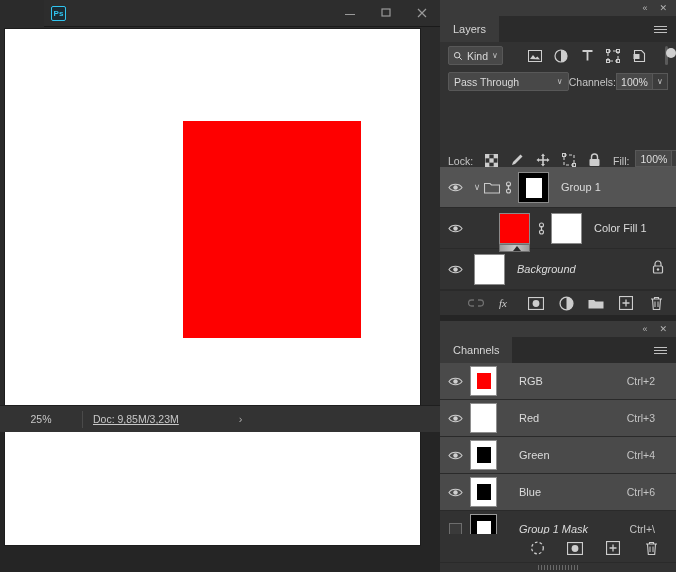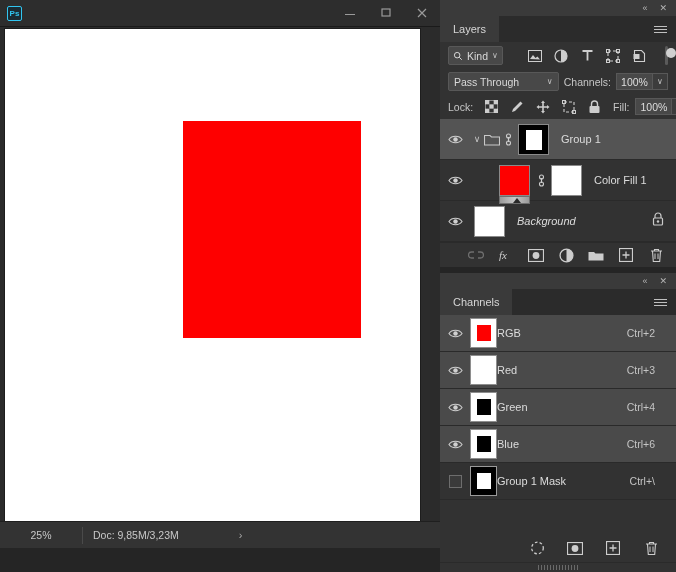--- a/index.html
+++ b/index.html
@@ -6,22 +6,23 @@
   html, body {
     width: 676px; height: 572px;
     background: #1e1e1e;
     font-family: "Liberation Sans", sans-serif;
     overflow: hidden;
   }
   #app { position: relative; width: 676px; height: 572px; background: #252525; }
 
   
   #doc-window {
-    position: absolute; left: 0; top: 0; width: 440px; height: 548px;
+    position: absolute; left: 0; top: 0; width: 440px; height: 432px;
     background: #2b2b2b;
+    padding-left: 44px;
   }
   #titlebar {
     height: 27px; background: #2d2d2d;
     display: flex; align-items: center; padding-left: 7px;
     border-bottom: 1px solid #1a1a1a;
   }
   .ps-logo {
     width: 15px; height: 15px; flex: 0 0 15px;
     border: 1px solid #31c5f0; border-radius: 2px;
     background: #1b2b33; color: #31c5f0;
@@ -55,21 +56,21 @@
   #doc-statusbar {
     position: absolute; left: 0; bottom: 0; width: 440px; height: 27px;
     background: #333333; border-top: 1px solid #1f1f1f;
     display: flex; align-items: center; color: #c8c8c8; font-size: 10.5px;
   }
   #zoom-level { width: 82px; text-align: center; }
   #doc-size-wrap {
     flex: 0 0 200px; height: 17px; display: flex; align-items: center;
     border-left: 1px solid #4a4a4a; padding-left: 10px; gap: 60px;
   }
-  #doc-size { white-space: nowrap; }
+  #doc-size { white-space: nowrap; text-decoration: underline; }
   #doc-size-arrow { color: #a8a8a8; font-size: 11px; }
 
   
   #panel-col {
     position: absolute; left: 440px; top: 0; width: 236px; height: 572px;
     background: #323232;
   }
   .panel-topbar {
     height: 16px; background: #3a3a3a;
     display: flex; align-items: center; justify-content: flex-end; gap: 12px;
@@ -109,42 +110,42 @@
   .toggle-pill {
     margin-left: auto; width: 13px; height: 19px; border-radius: 7px;
     background: #5a5a5a; position: relative;
   }
   .toggle-pill::after {
     content: ""; position: absolute; left: 1.5px; top: 1.5px;
     width: 10px; height: 10px; border-radius: 50%; background: #d0d0d0;
   }
 
   .blend-row {
-    height: 25px; display: flex; align-items: center; padding: 0 8px; gap: 5px;
+    height: 25px; display: flex; align-items: center; padding: 0 8px; 
   }
   .blend-select {
     width: 134px; height: 19px; background: #484848; border: 1px solid #585858;
     border-radius: 2px; display: flex; align-items: center; padding: 0 5px;
     color: #dadada; font-size: 10.5px;
   }
   .blend-select .chev { margin-left: auto; }
   .mini-label { color: #c6c6c6; font-size: 10.5px; white-space: nowrap; }
   .num-field {
     width: 37px; height: 17px; background: #484848; border: 1px solid #585858;
     color: #dedede; font-size: 10.5px; display: flex; align-items: center;
     justify-content: center;
   }
   .num-chev {
     width: 15px; height: 17px; background: #3c3c3c; border: 1px solid #585858;
     border-left: none; display: flex; align-items: center; justify-content: center;
     color: #c0c0c0; font-size: 8px;
   }
 
   .lock-row {
-    height: 25px; display: flex; align-items: center; padding: 0 8px; gap: 12px;
+    height: 25px; display: flex; align-items: flex-end; padding: 0 8px; gap: 12px; margin-top: 48px;
   }
   .lock-icon { width: 14px; height: 14px; color: #cdcdcd; display: flex; align-items: center; justify-content: center; }
 
   
   .layer-list { background: #323232; }
   .layer-row {
     height: 41px; display: flex; align-items: center;
     border-bottom: 1px solid #2a2a2a; position: relative;
   }
   .layer-row.selected { background: #545454; }
@@ -200,22 +201,22 @@
   }
   .ch-row.selected { background: #4a4a4a; }
   .ch-thumb {
     width: 27px; height: 30px; background: #fff; border: 1px solid #8e8e8e;
     position: relative; flex: 0 0 27px;
   }
   .ch-thumb .sq {
     position: absolute; left: 6px; top: 6px; width: 14px; height: 16px;
   }
   .ch-thumb.dark { background: #000; border-color: #9a9a9a; }
-  .ch-name { margin-left: 0; color: #dcdcdc; font-size: 11px; }
-  .ch-name.italic { }
+  .ch-name { margin-left: 22px; color: #dcdcdc; font-size: 11px; }
+  .ch-name.italic { font-style: italic; }
   .ch-short { margin-left: auto; margin-right: 21px; color: #c4c4c4; font-size: 10.5px; }
   #channels-footer {
     position: absolute; left: 0; bottom: 10px; width: 236px; height: 28px;
     display: flex; align-items: center; justify-content: flex-end; gap: 22px;
     padding-right: 17px; background: #323232;
   }
   #col-bottom-strip {
     position: absolute; left: 0; bottom: 0; width: 236px; height: 10px;
     background: #323232; border-top: 1px solid #2a2a2a;
   }

